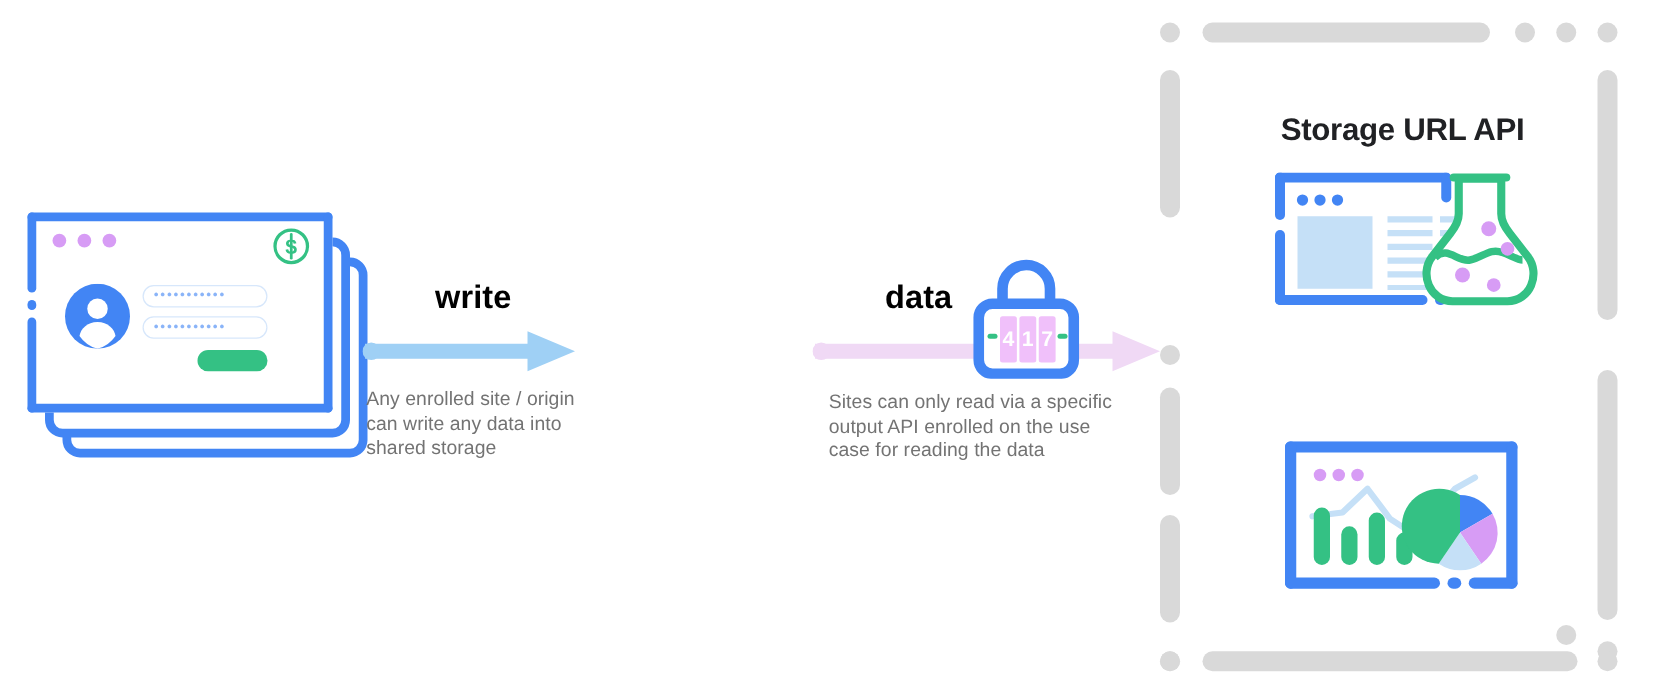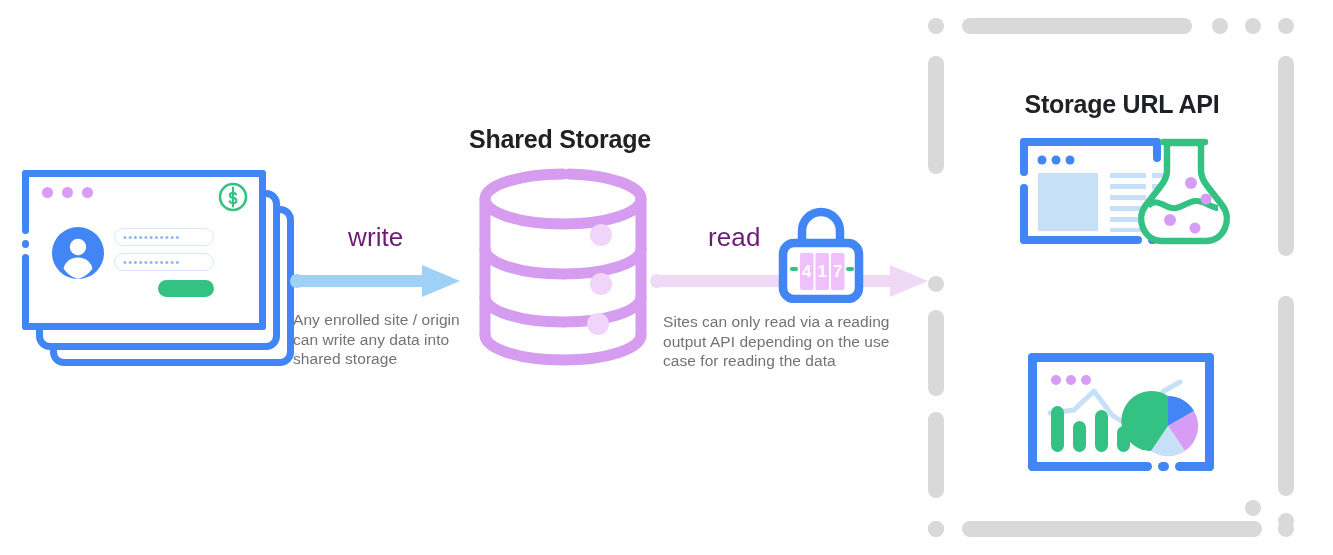--- a/index.html
+++ b/index.html
@@ -71,21 +71,21 @@
     font-size: 11px; letter-spacing: 1.4px; color: #8ab4f8; line-height: 1;
   }
   .green-btn {
     position: absolute; left: 136px; top: 110px; width: 56px; height: 17px;
     background: #34c184; border-radius: 9px;
   }
 
   
   #write-block { left: 290px; top: 224px; width: 180px; }
   .flow-label {
-    font-size: 26px; font-weight: 400; color: #701a75; line-height: 1;
+    font-size: 26px; font-weight: 700; color: #000000; line-height: 1;
     letter-spacing: 0.1px;
   }
   .flow-caption {
     font-size: 15.5px; line-height: 19.5px; color: #737373; letter-spacing: 0.05px;
   }
 
   
   #shared-storage { left: 455px; top: 125px; width: 210px; height: 245px; }
   #storage-title {
     position: absolute; left: 0; top: 0; width: 210px; text-align: center;
@@ -164,49 +164,28 @@
 
   <div class="abs" id="write-block">
     <div class="flow-label" style="position:absolute;left:58px;top:0;">write</div>
     <svg style="position:absolute;left:0;top:39px;" width="172" height="36" viewBox="0 0 172 36">
       <path d="M2 12 h130 V2 l38 16 -38 16 V24 H2 z" fill="#9fd0f5"></path>
       <rect x="0" y="11" width="14" height="14" rx="7" fill="#9fd0f5"></rect>
     </svg>
     <div class="flow-caption" style="position:absolute;left:3px;top:86px;width:176px;">Any enrolled site / origin can write any data into shared storage</div>
   </div>
 
-  <div class="abs" id="shared-storage">
-    <div id="storage-title">Shared Storage</div>
-
-    <svg style="position:absolute;left:18px;top:42px;" width="180" height="200" viewBox="0 0 180 200">
-      <g fill="none" stroke="#d59cf0" stroke-width="11" stroke-linecap="round">
-
-        <path d="M90 7 A 78 25 0 0 0 12 32 A 78 25 0 0 0 90 57 A 78 25 0 0 0 168 32 A 78 25 0 0 0 96 7"></path>
-
-        <path d="M12 82 A 78 25 0 0 0 168 82"></path>
-        <path d="M12 130 A 78 25 0 0 0 168 130"></path>
-
-        <path d="M12 32 V 168"></path>
-        <path d="M168 32 V 168"></path>
-
-        <path d="M12 168 A 78 25 0 0 0 168 168"></path>
-      </g>
-      <circle cx="128" cy="68" r="11" fill="#f0d4fa"></circle>
-      <circle cx="128" cy="117" r="11" fill="#f0d4fa"></circle>
-      <circle cx="125" cy="157" r="11" fill="#f0d4fa"></circle>
-    </svg>
-  </div>
 
   <div class="abs" id="read-block">
-    <div class="flow-label" style="position:absolute;left:58px;top:0;">read</div>
+    <div class="flow-label" style="position:absolute;left:58px;top:0;">data</div>
     <svg style="position:absolute;left:0;top:39px;" width="280" height="36" viewBox="0 0 280 36">
       <path d="M2 12 h238 V2 l38 16 -38 16 V24 H2 z" fill="#f0d9f5"></path>
       <rect x="0" y="11" width="14" height="14" rx="7" fill="#f0d9f5"></rect>
     </svg>
-    <div class="flow-caption" style="position:absolute;left:13px;top:88px;width:244px;">Sites can only read via a reading output API depending on the use case for reading the data</div>
+    <div class="flow-caption" style="position:absolute;left:13px;top:88px;width:244px;">Sites can only read via a specific output API enrolled on the use case for reading the data</div>
   </div>
 
   <div class="abs" id="padlock">
     <svg width="86" height="100" viewBox="0 0 86 100">
 
       <path d="M24 44 V28 a19 19 0 0 1 38 0 V44" fill="none" stroke="#4285f4" stroke-width="8.5"></path>
 
       <rect x="5" y="40" width="76" height="56" rx="11" fill="#ffffff" stroke="#4285f4" stroke-width="8.5"></rect>
 
       <g>

